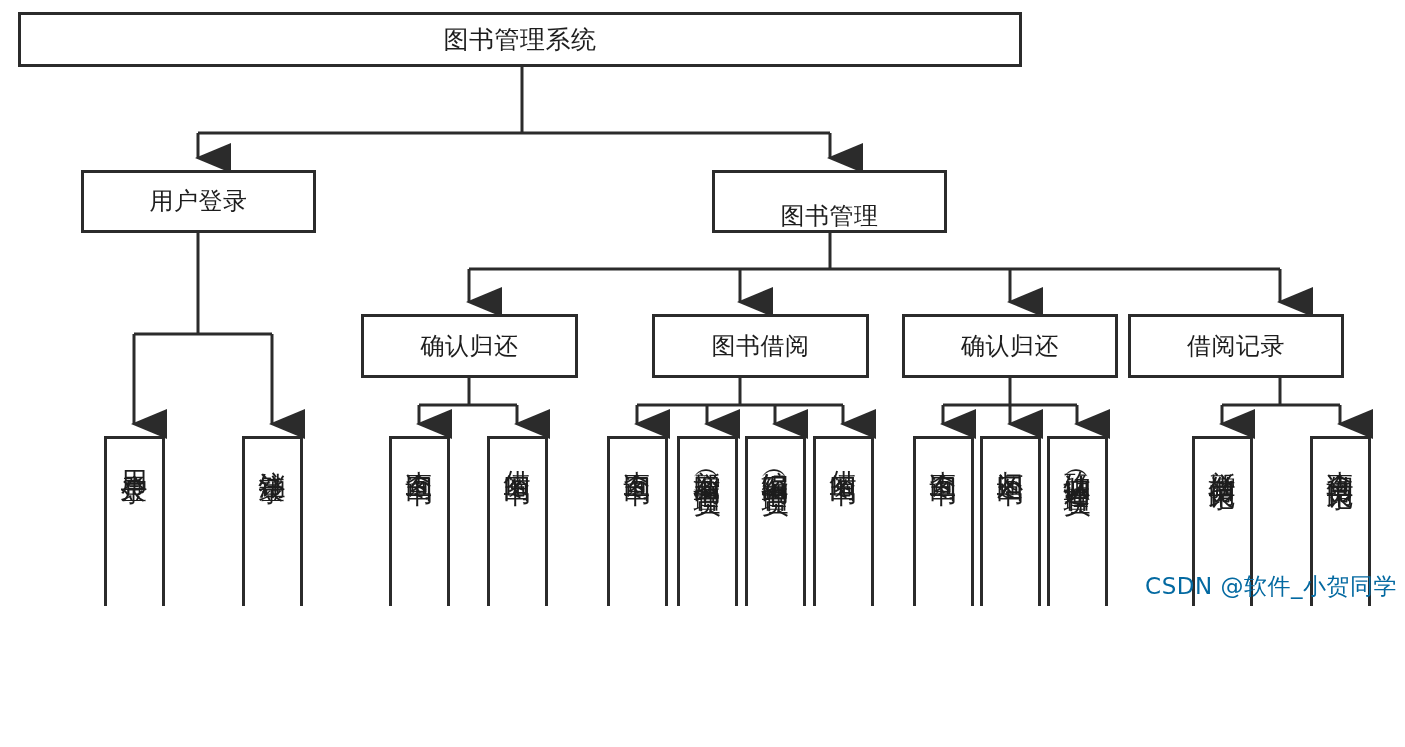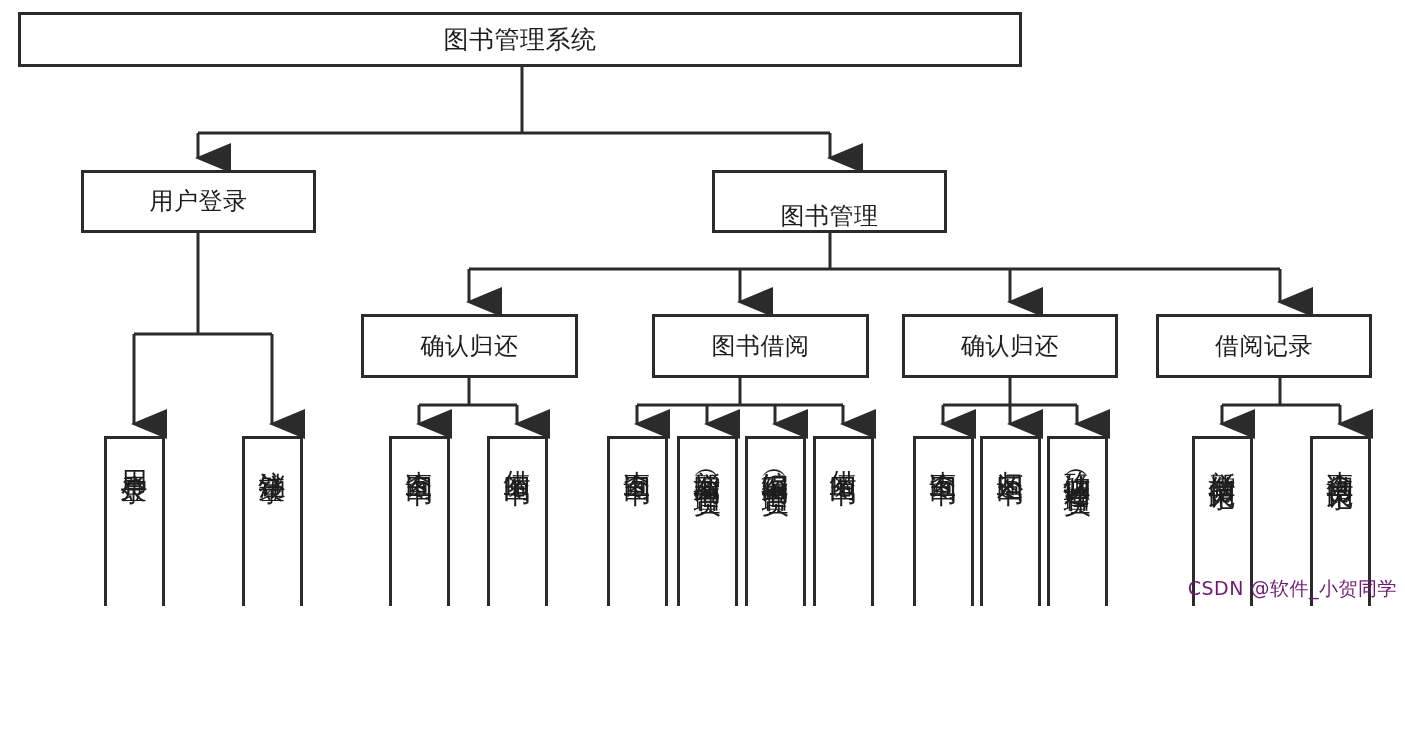--- a/index.html
+++ b/index.html
@@ -67,22 +67,22 @@
     font-size: 27px;
     line-height: 1;
     letter-spacing: 3px;
     white-space: nowrap;
   }
   
   #watermark {
     position: absolute;
     right: 8px;
     bottom: 4px;
-    font-size: 19px;
-    color: #701a75;
+    font-size: 23px;
+    color: #0369a1;
     letter-spacing: 0.5px;
     white-space: nowrap;
     pointer-events: none;
   }
 </style>
 </head>
 <body>
 
 <div id="diagram-root">
 
@@ -165,21 +165,21 @@
 
   <div class="node level-branch" id="node-l3-0" style="left: 361px; top: 314px; width: 217px; height: 64px;">
     <span class="node-label">确认归还</span>
   </div>
   <div class="node level-branch" id="node-l3-1" style="left: 652px; top: 314px; width: 217px; height: 64px;">
     <span class="node-label">图书借阅</span>
   </div>
   <div class="node level-branch" id="node-l3-2" style="left: 902px; top: 314px; width: 216px; height: 64px;">
     <span class="node-label">确认归还</span>
   </div>
-  <div class="node level-branch" id="node-l3-3" style="left: 1156px; top: 314px; width: 216px; height: 64px; text-align: center;">
+  <div class="node level-branch" id="node-l3-3" style="left: 1128px; top: 314px; width: 216px; height: 64px; text-align: center;">
     <span class="node-label">借阅记录</span>
   </div>
 
   <div id="leaf-container">
       <div class="node level-leaf" style="left: 104px; top: 436px; width: 61px; height: 299px;">
         <span class="node-label">用户登录</span>
       </div>
       <div class="node level-leaf" style="left: 242px; top: 436px; width: 61px; height: 299px;">
         <span class="node-label">注销登录</span>
       </div>

